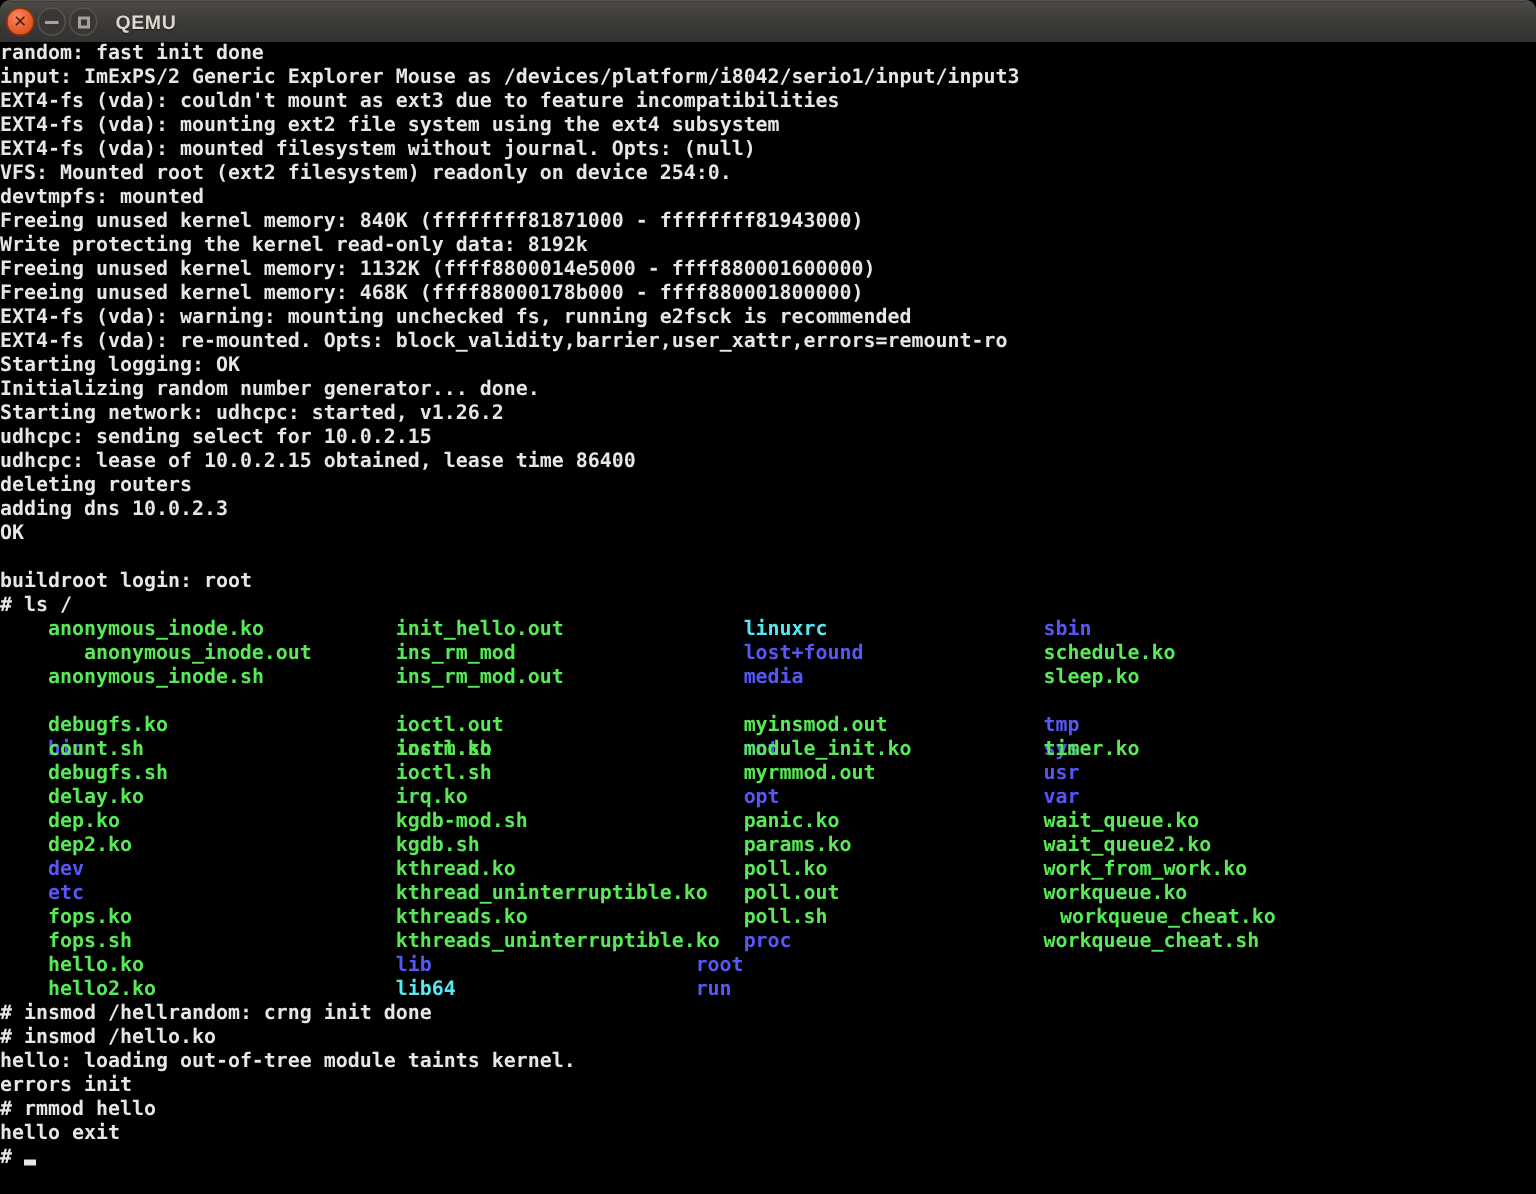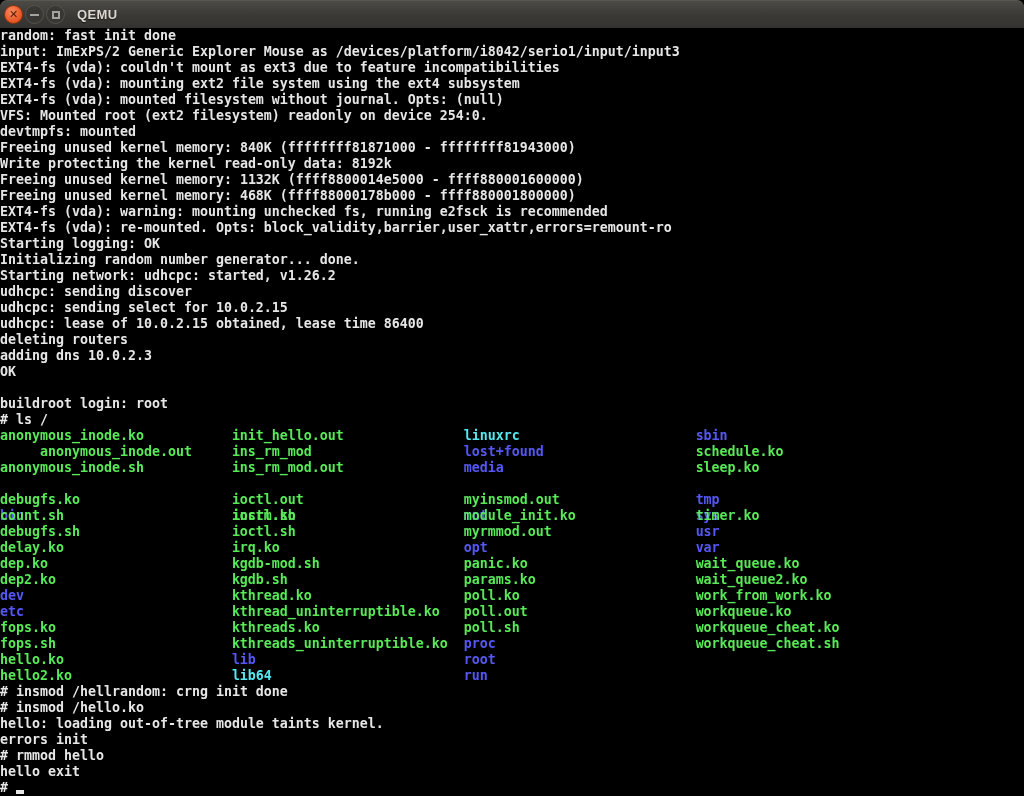--- a/index.html
+++ b/index.html
@@ -36,21 +36,21 @@
     margin-left:10px;color:#dcd8d0;
     font:700 13px/1 "Liberation Sans","DejaVu Sans",sans-serif;
     letter-spacing:.4px;text-shadow:0 1px 1px rgba(0,0,0,.55);
   }
   .terminal{
     flex:1 1 auto;background:var(--term-bg);
     font:700 13.29px/16px "DejaVu Sans Mono",monospace;
     color:var(--fg);overflow:hidden;
   }
   .line{height:16px;white-space:pre;}
-  .cell{display:inline-block;width:29ch;white-space:pre;}
+  .cell{display:inline-block;width:29ch;white-space:pre;padding-left:32px;}
   .green{color:var(--green);} .blue{color:var(--blue);} .cyan{color:var(--cyan);}
   .cursor{display:inline-block;width:1ch;height:4px;background:var(--fg);vertical-align:-2px;}
 </style>
 </head>
 <body>
 
 <div class="window">
   <div class="titlebar">
     <div class="tb-btn btn-close">
       <span>✕</span>
@@ -73,42 +73,41 @@
       <div class="line">devtmpfs: mounted</div>
       <div class="line">Freeing unused kernel memory: 840K (ffffffff81871000 - ffffffff81943000)</div>
       <div class="line">Write protecting the kernel read-only data: 8192k</div>
       <div class="line">Freeing unused kernel memory: 1132K (ffff8800014e5000 - ffff880001600000)</div>
       <div class="line">Freeing unused kernel memory: 468K (ffff88000178b000 - ffff880001800000)</div>
       <div class="line">EXT4-fs (vda): warning: mounting unchecked fs, running e2fsck is recommended</div>
       <div class="line">EXT4-fs (vda): re-mounted. Opts: block_validity,barrier,user_xattr,errors=remount-ro</div>
       <div class="line">Starting logging: OK</div>
       <div class="line">Initializing random number generator... done.</div>
       <div class="line">Starting network: udhcpc: started, v1.26.2</div>
-      <div class="line">udhcpc: sending discover</div>
       <div class="line">udhcpc: sending select for 10.0.2.15</div>
       <div class="line">udhcpc: lease of 10.0.2.15 obtained, lease time 86400</div>
       <div class="line">deleting routers</div>
       <div class="line">adding dns 10.0.2.3</div>
       <div class="line">OK</div>
       <div class="line">&nbsp;</div>
       <div class="line">buildroot login: root</div>
       <div class="line"># ls /</div>
       <div class="line"><span class="cell green" style="width: 29ch;">anonymous_inode.ko</span><span class="cell green" style="width: 29ch;">init_hello.out</span><span class="cell cyan" style="width: 29ch;">linuxrc</span><span class="blue" style="width: auto;">sbin</span></div>
       <div class="line"><span class="cell green" style="width: 29ch; text-align: center;">anonymous_inode.out</span><span class="cell green" style="width: 29ch;">ins_rm_mod</span><span class="cell blue" style="width: 29ch;">lost+found</span><span class="green" style="width: auto;">schedule.ko</span></div>
       <div class="line"><span class="cell green" style="width: 29ch;">anonymous_inode.sh</span><span class="cell green" style="width: 29ch;">ins_rm_mod.out</span><span class="cell blue" style="width: 29ch;">media</span><span class="green" style="width: auto;">sleep.ko</span></div>
       <div class="line"><span class="cell blue" style="width: 29ch;">bin</span><span class="cell green" style="width: 29ch;">insrm.sh</span><span class="cell blue" style="width: 29ch; margin-top: 32px;">mnt</span><span class="blue" style="width: auto; text-align: right;">sys</span></div>
       <div class="line"><span class="cell green" style="width: 29ch;">debugfs.ko</span><span class="cell green" style="width: 29ch;">ioctl.out</span><span class="cell green" style="width: 29ch;">myinsmod.out</span><span class="blue" style="width: auto;">tmp</span></div>
       <div class="line"><span class="cell green" style="width: 29ch;">count.sh</span><span class="cell green" style="width: 29ch;">ioctl.ko</span><span class="cell green" style="width: 29ch;">module_init.ko</span><span class="green" style="width: auto;">timer.ko</span></div>
       <div class="line"><span class="cell green" style="width: 29ch;">debugfs.sh</span><span class="cell green" style="width: 29ch;">ioctl.sh</span><span class="cell green" style="width: 29ch;">myrmmod.out</span><span class="blue" style="width: auto;">usr</span></div>
       <div class="line"><span class="cell green" style="width: 29ch;">delay.ko</span><span class="cell green" style="width: 29ch;">irq.ko</span><span class="cell blue" style="width: 29ch;">opt</span><span class="blue" style="width: auto;">var</span></div>
       <div class="line"><span class="cell green" style="width: 29ch;">dep.ko</span><span class="cell green" style="width: 29ch;">kgdb-mod.sh</span><span class="cell green" style="width: 29ch;">panic.ko</span><span class="green" style="width: auto;">wait_queue.ko</span></div>
       <div class="line"><span class="cell green" style="width: 29ch;">dep2.ko</span><span class="cell green" style="width: 29ch;">kgdb.sh</span><span class="cell green" style="width: 29ch;">params.ko</span><span class="green" style="width: auto;">wait_queue2.ko</span></div>
       <div class="line"><span class="cell blue" style="width: 29ch;">dev</span><span class="cell green" style="width: 29ch;">kthread.ko</span><span class="cell green" style="width: 29ch;">poll.ko</span><span class="green" style="width: auto;">work_from_work.ko</span></div>
       <div class="line"><span class="cell blue" style="width: 29ch;">etc</span><span class="cell green" style="width: 29ch;">kthread_uninterruptible.ko</span><span class="cell green" style="width: 29ch;">poll.out</span><span class="green" style="width: auto;">workqueue.ko</span></div>
-      <div class="line"><span class="cell green" style="width: 29ch;">fops.ko</span><span class="cell green" style="width: 29ch;">kthreads.ko</span><span class="cell green" style="width: 29ch;">poll.sh</span><span class="green" style="width: auto;">workqueue_cheat.ko</span></div>
+      <div class="line"><span class="cell green" style="width: 29ch;">fops.ko</span><span class="cell green" style="width: 29ch;">kthreads.ko</span><span class="cell green" style="width: 29ch;">poll.sh</span><span class="green" style="width: auto; margin-left: 11px;">workqueue_cheat.ko</span></div>
       <div class="line"><span class="cell green" style="width: 29ch;">fops.sh</span><span class="cell green" style="width: 29ch;">kthreads_uninterruptible.ko</span><span class="cell blue" style="width: 29ch;">proc</span><span class="green" style="width: auto;">workqueue_cheat.sh</span></div>
       <div class="line"><span class="cell green" style="width: 29ch;">hello.ko</span><span class="cell blue" style="width: 29ch;">lib</span><span class="blue" style="width: auto;">root</span></div>
       <div class="line"><span class="cell green" style="width: 29ch;">hello2.ko</span><span class="cell cyan" style="width: 29ch;">lib64</span><span class="blue" style="width: auto;">run</span></div>
       <div class="line"># insmod /hellrandom: crng init done</div>
       <div class="line"># insmod /hello.ko</div>
       <div class="line">hello: loading out-of-tree module taints kernel.</div>
       <div class="line">errors init</div>
       <div class="line"># rmmod hello</div>
       <div class="line">hello exit</div>
       <div class="line"><span># </span><span class="cursor"></span></div>

